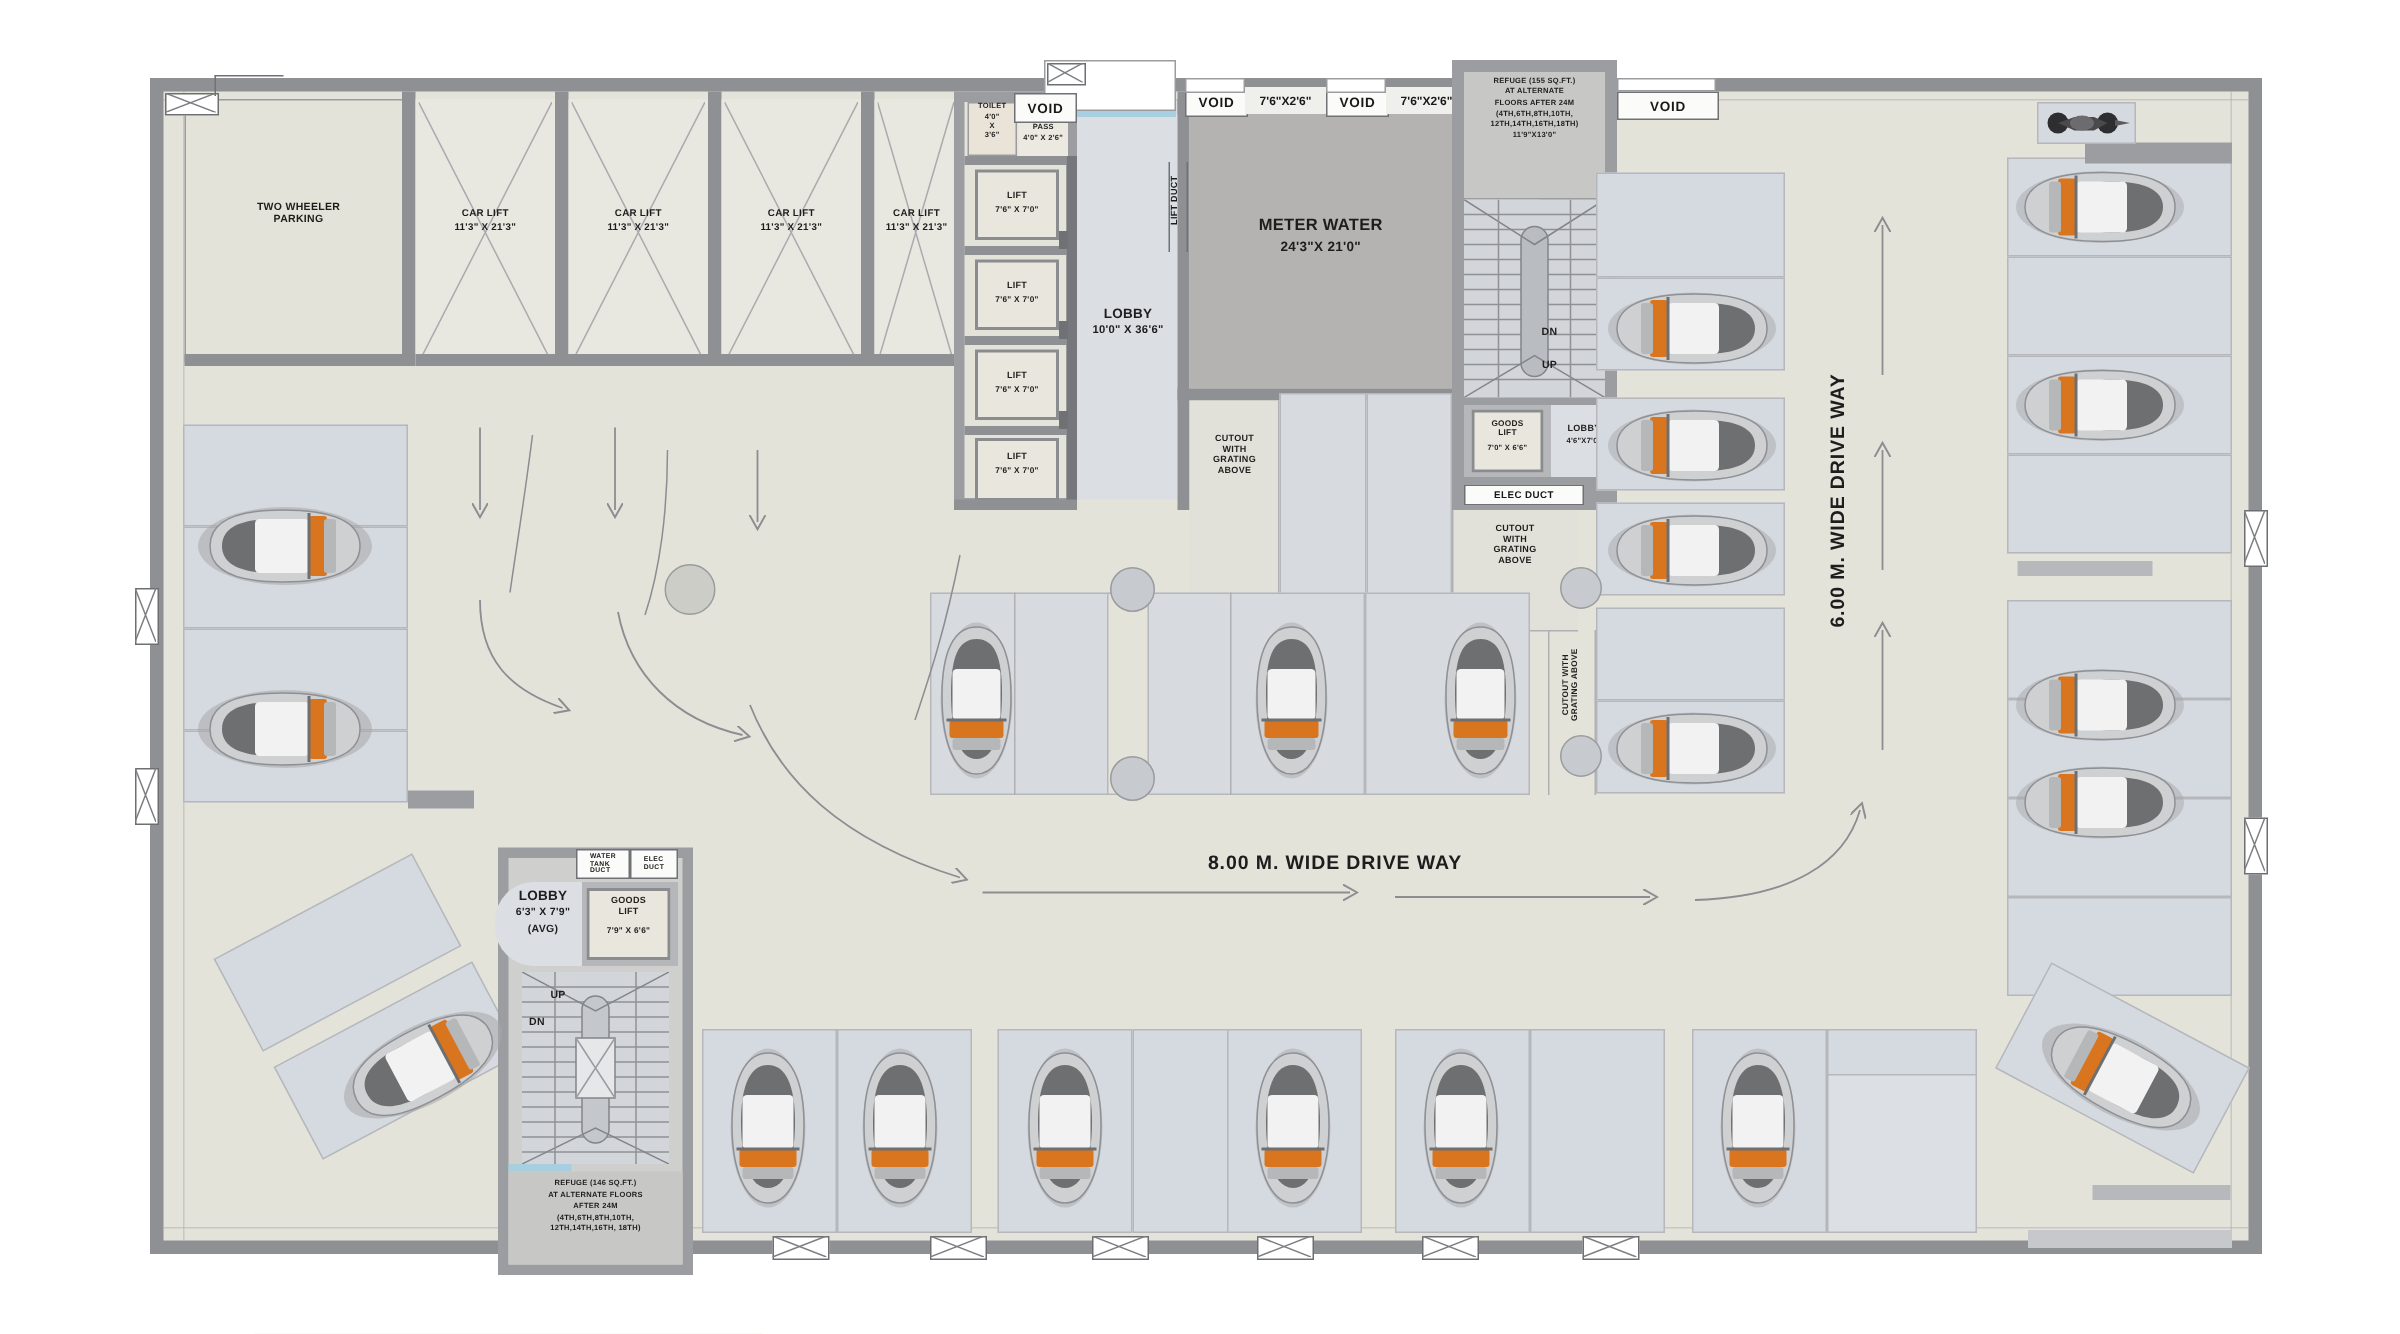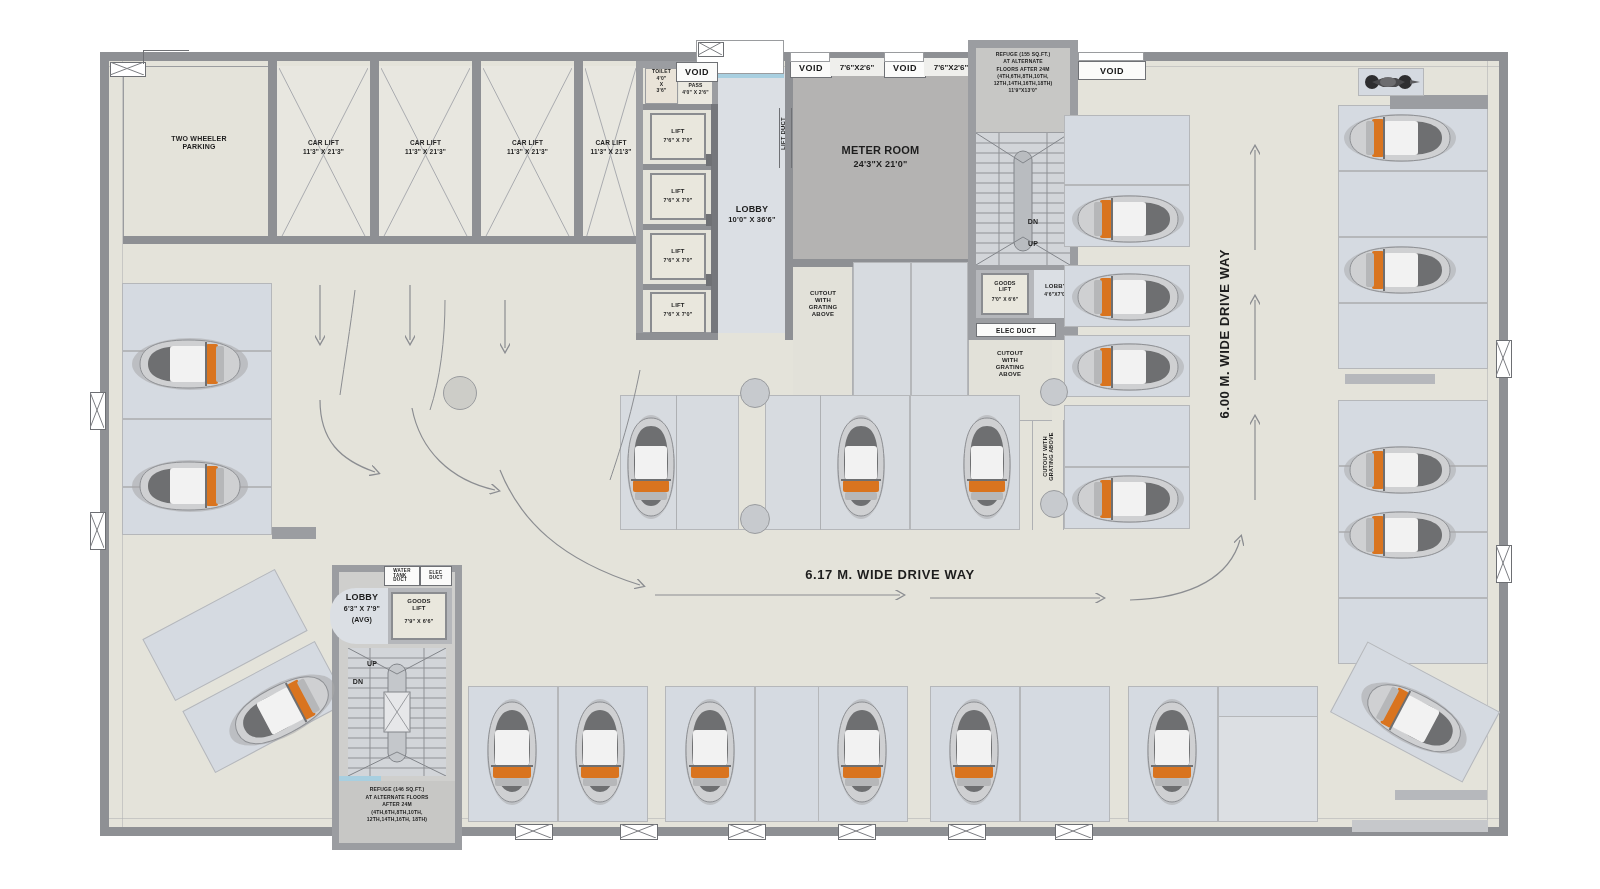--- a/index.html
+++ b/index.html
@@ -190,21 +190,21 @@
   <div class="win" style="left:698px;top:42px;width:24px;height:13px;"></div>
   <div class="xmark" style="position:absolute;left:698px;top:42px;">
     <svg width="24" height="13">
         <path d="M0 0 L24 13 M24 0 L0 13" stroke="#7c7e82" stroke-width="1" fill="none"></path>
       </svg>
   </div>
 
   <div class="voidbox" style="left:676px;top:62px;width:40px;height:18px;">VOID</div>
 
   <div class="room f-meter" style="left:793px;top:76px;width:175px;height:183px;background:#b4b3b2;"></div>
-  <div class="lbl t11" style="left:793px;top:144px;width:175px;">METER ROOM</div>
+  <div class="lbl t11" style="left:793px;top:144px;width:175px;">METER WATER</div>
   <div class="lbl t9" style="left:793px;top:159px;width:175px;">24'3"X 21'0"</div>
   <div class="wall" style="left:785px;top:66px;width:190px;height:10px;"></div>
   <div class="wall" style="left:785px;top:259px;width:190px;height:8px;"></div>
 
   <div class="voidbox" style="left:790px;top:58px;width:40px;height:18px;">VOID</div>
   <div class="dimbox" style="left:830px;top:58px;width:54px;height:18px;">7'6"X2'6"</div>
   <div class="voidbox" style="left:884px;top:58px;width:40px;height:18px;">VOID</div>
   <div class="dimbox" style="left:924px;top:58px;width:54px;height:18px;">7'6"X2'6"</div>
   <div class="room f-white ol" style="left:790px;top:52px;width:40px;height:10px;background:#fff;"></div>
   <div class="room f-white ol" style="left:884px;top:52px;width:40px;height:10px;background:#fff;"></div>
@@ -420,21 +420,21 @@
   <div class="lbl t7" style="left:344px;top:678px;width:28px;">DN</div>
 
   <div class="blueline" style="left:339px;top:776px;width:42px;height:5px;"></div>
   <div class="room" style="left:339px;top:781px;width:116px;height:62px;background:#c7c7c5;"></div>
   <div class="lbl t5" style="left:335px;top:786px;width:124px;line-height:1.5;">REFUGE (146 SQ.FT.)
 AT ALTERNATE  FLOORS
 AFTER 24M
 (4TH,6TH,8TH,10TH,
 12TH,14TH,16TH, 18TH)</div>
 
-  <div class="lbl t13" style="left:760px;top:567px;width:260px;">6.17 M. WIDE DRIVE WAY</div>
+  <div class="lbl t13" style="left:760px;top:567px;width:260px;">8.00 M. WIDE DRIVE WAY</div>
   <div class="lbl t13 rot90" style="left:1095px;top:326px;width:260px;">6.00 M. WIDE DRIVE WAY</div>
 
   <div class="room f-bay olthin" style="left:620px;top:395px;width:290px;height:135px;background:#d7dbe0;"></div>
   <div class="room f-bay olthin" style="left:738px;top:395px;width:28px;height:135px;background:#e4e3da;"></div>
   <div class="hairline" style="left:676px;top:395px;width:1px;height:135px;"></div>
   <div class="hairline" style="left:820px;top:395px;width:1px;height:135px;"></div>
   <div class="hairline" style="left:910px;top:395px;width:1px;height:135px;"></div>
   <div class="room f-bay olthin" style="left:910px;top:395px;width:110px;height:135px;background:#d7dbe0;"></div>
 
   <div style="position:absolute;left:443px;top:376px;width:32px;height:32px;border-radius:50%;background:#cdcdc8;border:1px solid #9a9c9f;"></div>

